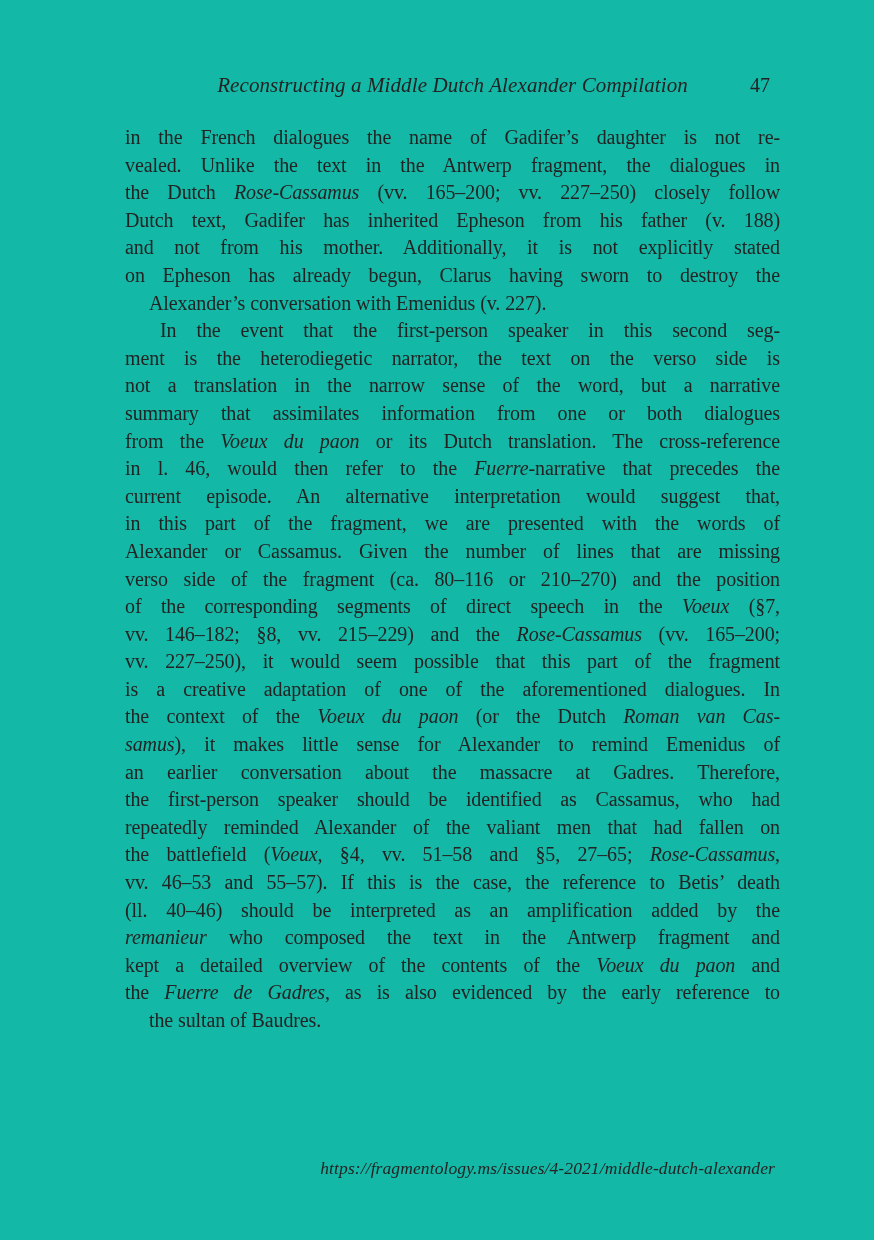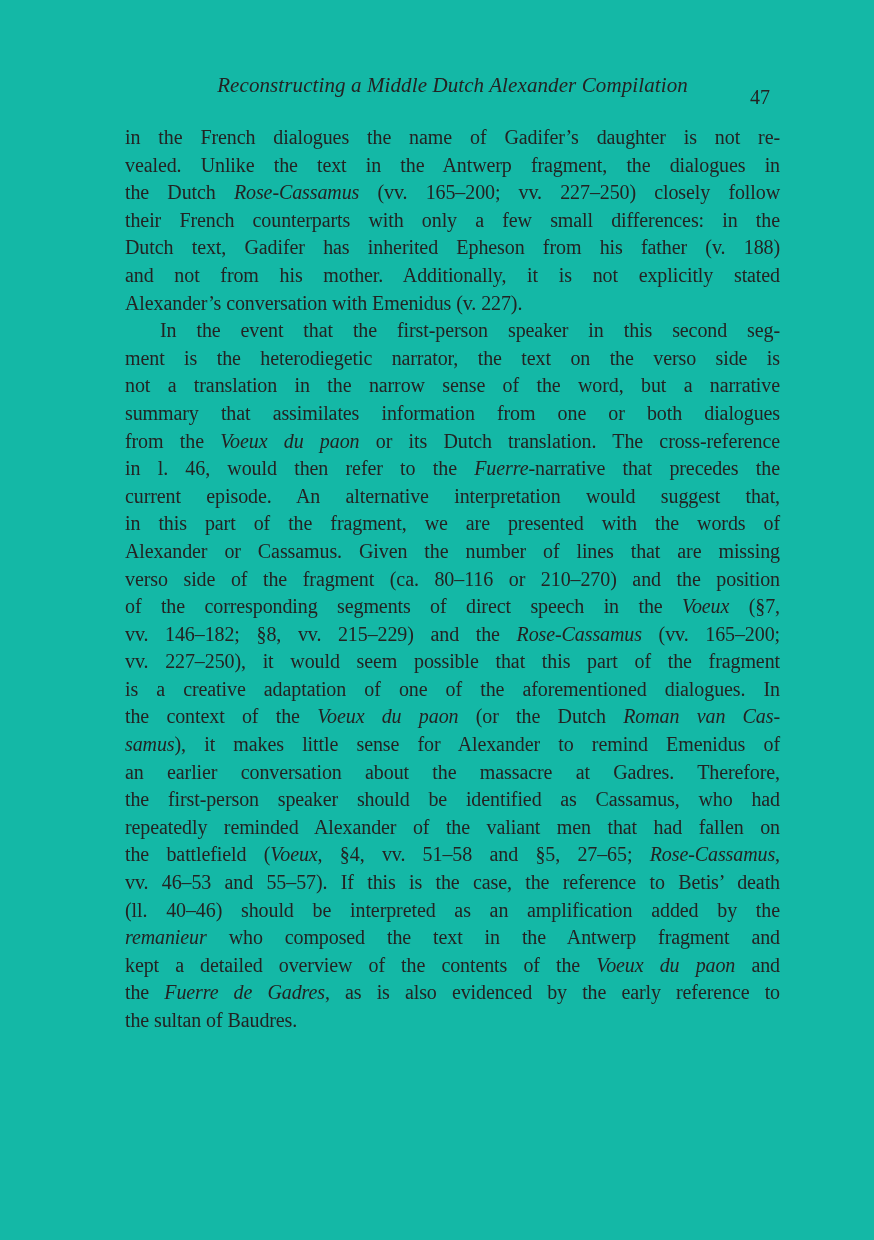--- a/index.html
+++ b/index.html
@@ -27,41 +27,42 @@
     line-height: 28px;
     white-space: nowrap;
   }
   .running-head .title {
     font-style: italic;
     letter-spacing: 0.1px;
   }
   .running-head .folio {
     position: absolute;
     right: 10px;
-    top: 12px;
+    top: 0;
     font-style: normal;
     font-size: 20px;
   }
   .body-text {
     position: absolute;
     left: 125px;
     top: 124px;
     width: 655px;
     font-size: 20px;
     line-height: 27.6px;
     letter-spacing: -0.1px;
   }
   .line {
     text-align: justify;
     text-align-last: justify;
     height: 27.6px;
   }
   .line.last {
     text-align: justify;
     text-align-last: left;
+    margin-left: 24px;
   }
   .line.indent {
     padding-left: 35px;
   }
   .line em {
     font-style: italic;
   }
   .footer-url {
     position: absolute;
     right: 99px;
@@ -81,23 +82,23 @@
 
   <div class="running-head">
     <span class="title">Reconstructing a Middle Dutch Alexander Compilation</span>
     <span class="folio">47</span>
   </div>
 
   <div class="body-text">
       <div class="line"><span>in the French dialogues the name of Gadifer’s daughter is not re-</span></div>
       <div class="line"><span>vealed. Unlike the text in the Antwerp fragment, the dialogues in</span></div>
       <div class="line"><span>the Dutch </span><em>Rose-Cassamus</em><span> (vv. 165–200; vv. 227–250) closely follow</span></div>
-      <div class="line"><span>their French counterparts with only a few small differences: in the</span></div>
       <div class="line"><span>Dutch text, Gadifer has inherited Epheson from his father (v. 188)</span></div>
       <div class="line"><span>and not from his mother. Additionally, it is not explicitly stated</span></div>
+      <div class="line"><span>on Epheson has already begun, Clarus having sworn to destroy the</span></div>
       <div class="line last"><span>Alexander’s conversation with Emenidus (v. 227).</span></div>
       <div class="line indent"><span>In the event that the first-person speaker in this second seg-</span></div>
       <div class="line"><span>ment is the heterodiegetic narrator, the text on the verso side is</span></div>
       <div class="line"><span>not a translation in the narrow sense of the word, but a narrative</span></div>
       <div class="line"><span>summary that assimilates information from one or both dialogues</span></div>
       <div class="line"><span>from the </span><em>Voeux du paon</em><span> or its Dutch translation. The cross-reference</span></div>
       <div class="line"><span>in l. 46, would then refer to the </span><em>Fuerre</em><span>-narrative that precedes the</span></div>
       <div class="line"><span>current episode. An alternative interpretation would suggest that,</span></div>
       <div class="line"><span>in this part of the fragment, we are presented with the words of</span></div>
       <div class="line"><span>Alexander or Cassamus. Given the number of lines that are missing</span></div>
@@ -113,14 +114,15 @@
       <div class="line"><span>repeatedly reminded Alexander of the valiant men that had fallen on</span></div>
       <div class="line"><span>the battlefield (</span><em>Voeux</em><span>, §4, vv. 51–58 and §5, 27–65; </span><em>Rose-Cassamus</em><span>,</span></div>
       <div class="line"><span>vv. 46–53 and 55–57). If this is the case, the reference to Betis’ death</span></div>
       <div class="line"><span>(ll. 40–46) should be interpreted as an amplification added by the</span></div>
       <div class="line"><em>remanieur</em><span> who composed the text in the Antwerp fragment and</span></div>
       <div class="line"><span>kept a detailed overview of the contents of the </span><em>Voeux du paon</em><span> and</span></div>
       <div class="line"><span>the </span><em>Fuerre de Gadres</em><span>, as is also evidenced by the early reference to</span></div>
       <div class="line last"><span>the sultan of Baudres.</span></div>
     </div>
 
+  <a class="footer-url">https://fragmentology.ms/issues/4-2021/middle-dutch-alexander</a>
 
 </div>
 
 </body></html>

